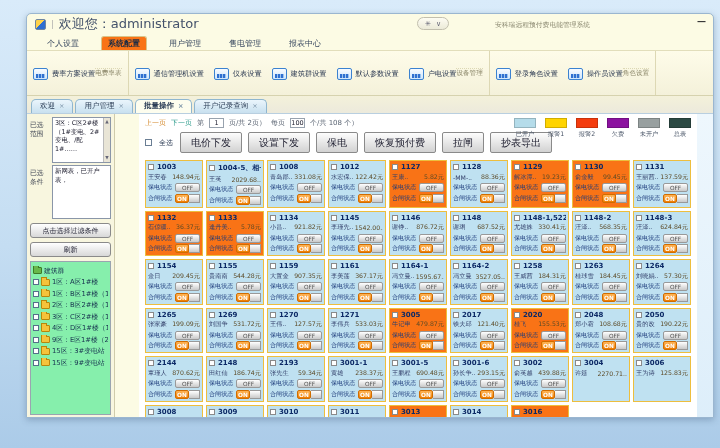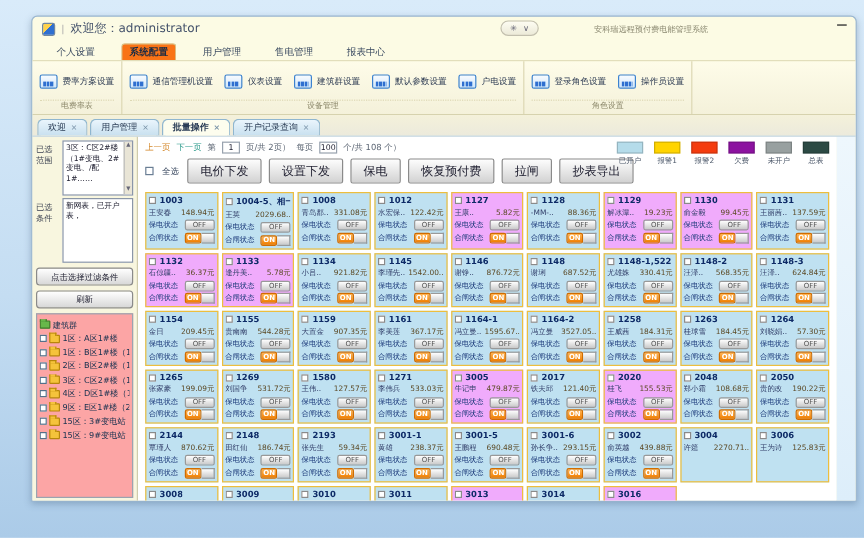--- a/index.html
+++ b/index.html
@@ -8,38 +8,38 @@
     background:linear-gradient(180deg,#d9ebfa 0%,#c4ddf2 55%,#abcbe8 100%); }
   .window { position:absolute; left:26px; top:13px; width:688px; height:405px;
     background:#fcfbe4; border:1px solid #9ab6d0; border-radius:5px 5px 0 0;
     box-shadow:0 2px 6px rgba(60,90,120,.35); overflow:hidden; }
 
   
   .titlebar { position:relative; height:20px; display:flex; align-items:center; padding:0 8px; gap:5px; }
   .appicon { width:11px; height:11px; border:1px solid #6f86a0; border-radius:2px;
     background:linear-gradient(135deg,#ffd24a 0 45%,#2f6fd0 45%); }
   .tdiv { color:#aaa; font-size:8px; }
-  .welcome { font-size:10px; color:#44526b; }
+  .welcome { font-size:13px; color:#44526b; }
   .qat { position:absolute; left:390px; top:3px; height:13px; display:flex; align-items:center; gap:5px;
     border:1px solid #c2bfae; border-radius:8px; background:linear-gradient(#fdfcf2,#ecead8);
     padding:0 7px; font-size:7px; color:#667; }
   .apptitle { position:absolute; left:468px; top:6px; font-size:6.8px; color:#8a8870;
     max-width:190px; white-space:nowrap; overflow:hidden; }
   .minbtn { position:absolute; right:7px; top:2px; font-size:9px; font-weight:bold; color:#333; }
 
   
   .menurow { height:16px; display:flex; align-items:flex-end; padding:0 14px; gap:16px; }
   .m-item { font-size:8px; color:#3a4a60; padding:1px 6px; }
   .m-item.st-active { font-weight:bold; color:#1c2c44; background:#f97316;
     border:1px solid #d8c48a; border-bottom:none; border-radius:3px 3px 0 0; }
 
   
   .ribbon { height:46px; display:flex; background:linear-gradient(#fefce9,#f4f1da);
     border-top:1px solid #e2debb; border-bottom:1px solid #d6d2ae; }
-  .rgroup { display:flex; flex-direction:column; border-right:1px solid #ddd8b4; padding:2px 6px 0; }
+  .rgroup { display:flex; border-right:1px solid #ddd8b4; padding:2px 6px 0;align-items:center; }
   .rbtns { flex:1; display:flex; align-items:center; gap:10px; }
   .rbtn { display:flex; align-items:center; gap:4px; }
   .micon { width:15px; height:12px; border:1px solid #3b82d0; border-radius:2px;
     background:linear-gradient(#f8fbff,#cfe6fb); position:relative; flex:none; }
   .micon::after { content:""; position:absolute; left:2px; right:2px; bottom:1px; height:4px;
     background:repeating-linear-gradient(90deg,#2f6fd0 0 2px,#9cc4ee 2px 3px); }
   .rlabel { font-size:7.2px; color:#2c3a52; white-space:nowrap; }
   .rgname { height:12px; text-align:center; font-size:6.6px; color:#8a8668;
     border-top:1px dotted #ddd8b4; }
 
@@ -60,32 +60,32 @@
   .fld { display:flex; gap:2px; margin-bottom:2px; }
   .flab { width:20px; font-size:6.8px; color:#3a4050; line-height:1.35; padding-top:4px; }
   .fbox { flex:1; min-height:46px; background:#fff; border:1px solid #8a96a8; font-size:6.4px;
     color:#223; padding:1px 9px 1px 2px; position:relative; overflow:hidden; line-height:1.35; }
   .sb { position:absolute; right:0; top:0; bottom:0; width:7px; background:#e9e5d6;
     border-left:1px solid #bbb; display:flex; flex-direction:column; justify-content:space-between;
     align-items:center; font-size:4.5px; color:#667; padding:1px 0; }
   .sbtn { display:block; width:100%; height:15px; font-size:7px; color:#223;
     background:linear-gradient(#ffffff,#d8d8d8); border:1px solid #8a8a8a; border-radius:3px;
     margin:2px 0; font-family:inherit;text-align:center; }
-  .tree { flex:1; background:#fca5a5; border:1px solid #9aa4b0; margin-top:2px; padding:2px; overflow:hidden; }
+  .tree { flex:1; background:#86efac; border:1px solid #9aa4b0; margin-top:2px; padding:2px; overflow:hidden; }
   .trow { display:flex; align-items:center; gap:2px; margin:1.5px 0; white-space:nowrap; overflow:hidden; }
   .trow-label { font-size:6.8px; color:#16304e; overflow:hidden; text-overflow:clip; }
   .fold { width:9px; height:7px; background:#f5c33b; border:1px solid #b8860b; border-radius:1px;
     position:relative; flex:none; }
   .fold.green { background:#67b84a; border-color:#3d7a28; }
   .fold::before { content:""; position:absolute; top:-3px; left:-1px; width:4px; height:2px;
     background:inherit; border:1px solid; border-color:inherit; border-bottom:none; }
   .tcb { width:6px; height:6px; border:1px solid #55708a; background:#fff; flex:none; }
 
   
-  .main { flex:1; background:#fff; padding:4px 6px; position:relative; overflow:hidden; }
+  .main { flex:1; background:#fff; padding:4px 6px; position:relative; overflow:hidden;margin-left:24px; }
   .rstrip { width:16px; background:linear-gradient(#eef7fd,#ddeefa); }
   .pagebar { display:flex; align-items:center; gap:5px; font-size:7px; color:#5a6472; }
   .lnk-prev { color:#d4882a; }
   .lnk-next { color:#2a9a8a; }
   .pg-input { width:15px; height:10px; font-size:6.5px; border:1px solid #98a2ae; text-align:center;
     padding:0; background:#fff; font-family:inherit; color:#223; }
   .ctlbar { display:flex; align-items:center; gap:7px; margin-top:4px; }
   .chk { width:7px; height:7px; border:1px solid #6a7e94; background:#fff; flex:none; }
   .chklab { font-size:7px; color:#33425a; }
   .tbtn { font-size:10px; padding:2.5px 10px; color:#223; background:linear-gradient(#fdfdfd,#d2d2d2);
@@ -93,21 +93,21 @@
   .legend { position:absolute; right:6px; top:4px; display:flex; gap:9px; }
   .lg-item { display:flex; flex-direction:column; align-items:center; gap:2px; }
   .lg-sw { width:22px; height:10px; border:1px solid rgba(0,0,0,.18); }
   .lg-lb { font-size:6.2px; color:#4a5668; white-space:nowrap; }
 
   
   .grid { margin-top:7px; display:grid; grid-template-columns:repeat(9,1fr); gap:3px; }
   .card { border:1px solid #edbe3e; padding:2px 2px 2px; display:flex; flex-direction:column;
     gap:1.5px; min-height:39px; overflow:hidden; }
   .card.t-normal { background:#bfe1f1; }
-  .card.t-alarm  { background:#f0abfc; }
+  .card.t-alarm  { background:#f97316; }
   .c-head { display:flex; align-items:center; gap:3px; overflow:hidden; }
   .cb { width:6px; height:6px; background:#fff; border:1px solid #8a8a8a; flex:none; }
   .cid { font-size:7px; font-weight:bold; color:#0d2a66; white-space:nowrap; overflow:hidden; }
   .c-line { display:flex; justify-content:space-between; align-items:center; gap:2px; }
   .cname { font-size:6.2px; color:#33406b; white-space:nowrap; overflow:hidden; max-width:25px; }
   .camt { font-size:6.2px; color:#5c4a26; white-space:nowrap; overflow:hidden; }
   .clab { font-size:6.1px; color:#1c3a7a; white-space:nowrap; }
   .tog-off { width:25px; height:9px; line-height:8px; text-align:center; font-size:5.8px; color:#555;
     background:linear-gradient(#ffffff,#c9c9c9); border:1px solid #999; border-radius:2px; flex:none; }
   .tog-on { width:25px; height:9px; display:flex; flex:none; }
@@ -1006,21 +1006,21 @@
               <span class="tog-on">
                 <span class="on">ON</span>
                 <span class="stub"></span>
               </span>
             </div>
           </div>
 
           <div class="card t-normal">
             <div class="c-head">
               <span class="cb"></span>
-              <span class="cid">1580</span>
+              <span class="cid">1270</span>
             </div>
             <div class="c-line">
               <span class="cname">王伟..</span>
               <span class="camt">127.57元</span>
             </div>
             <div class="c-line">
               <span class="clab">保电状态</span>
               <span class="tog-off">OFF</span>
             </div>
             <div class="c-line">

